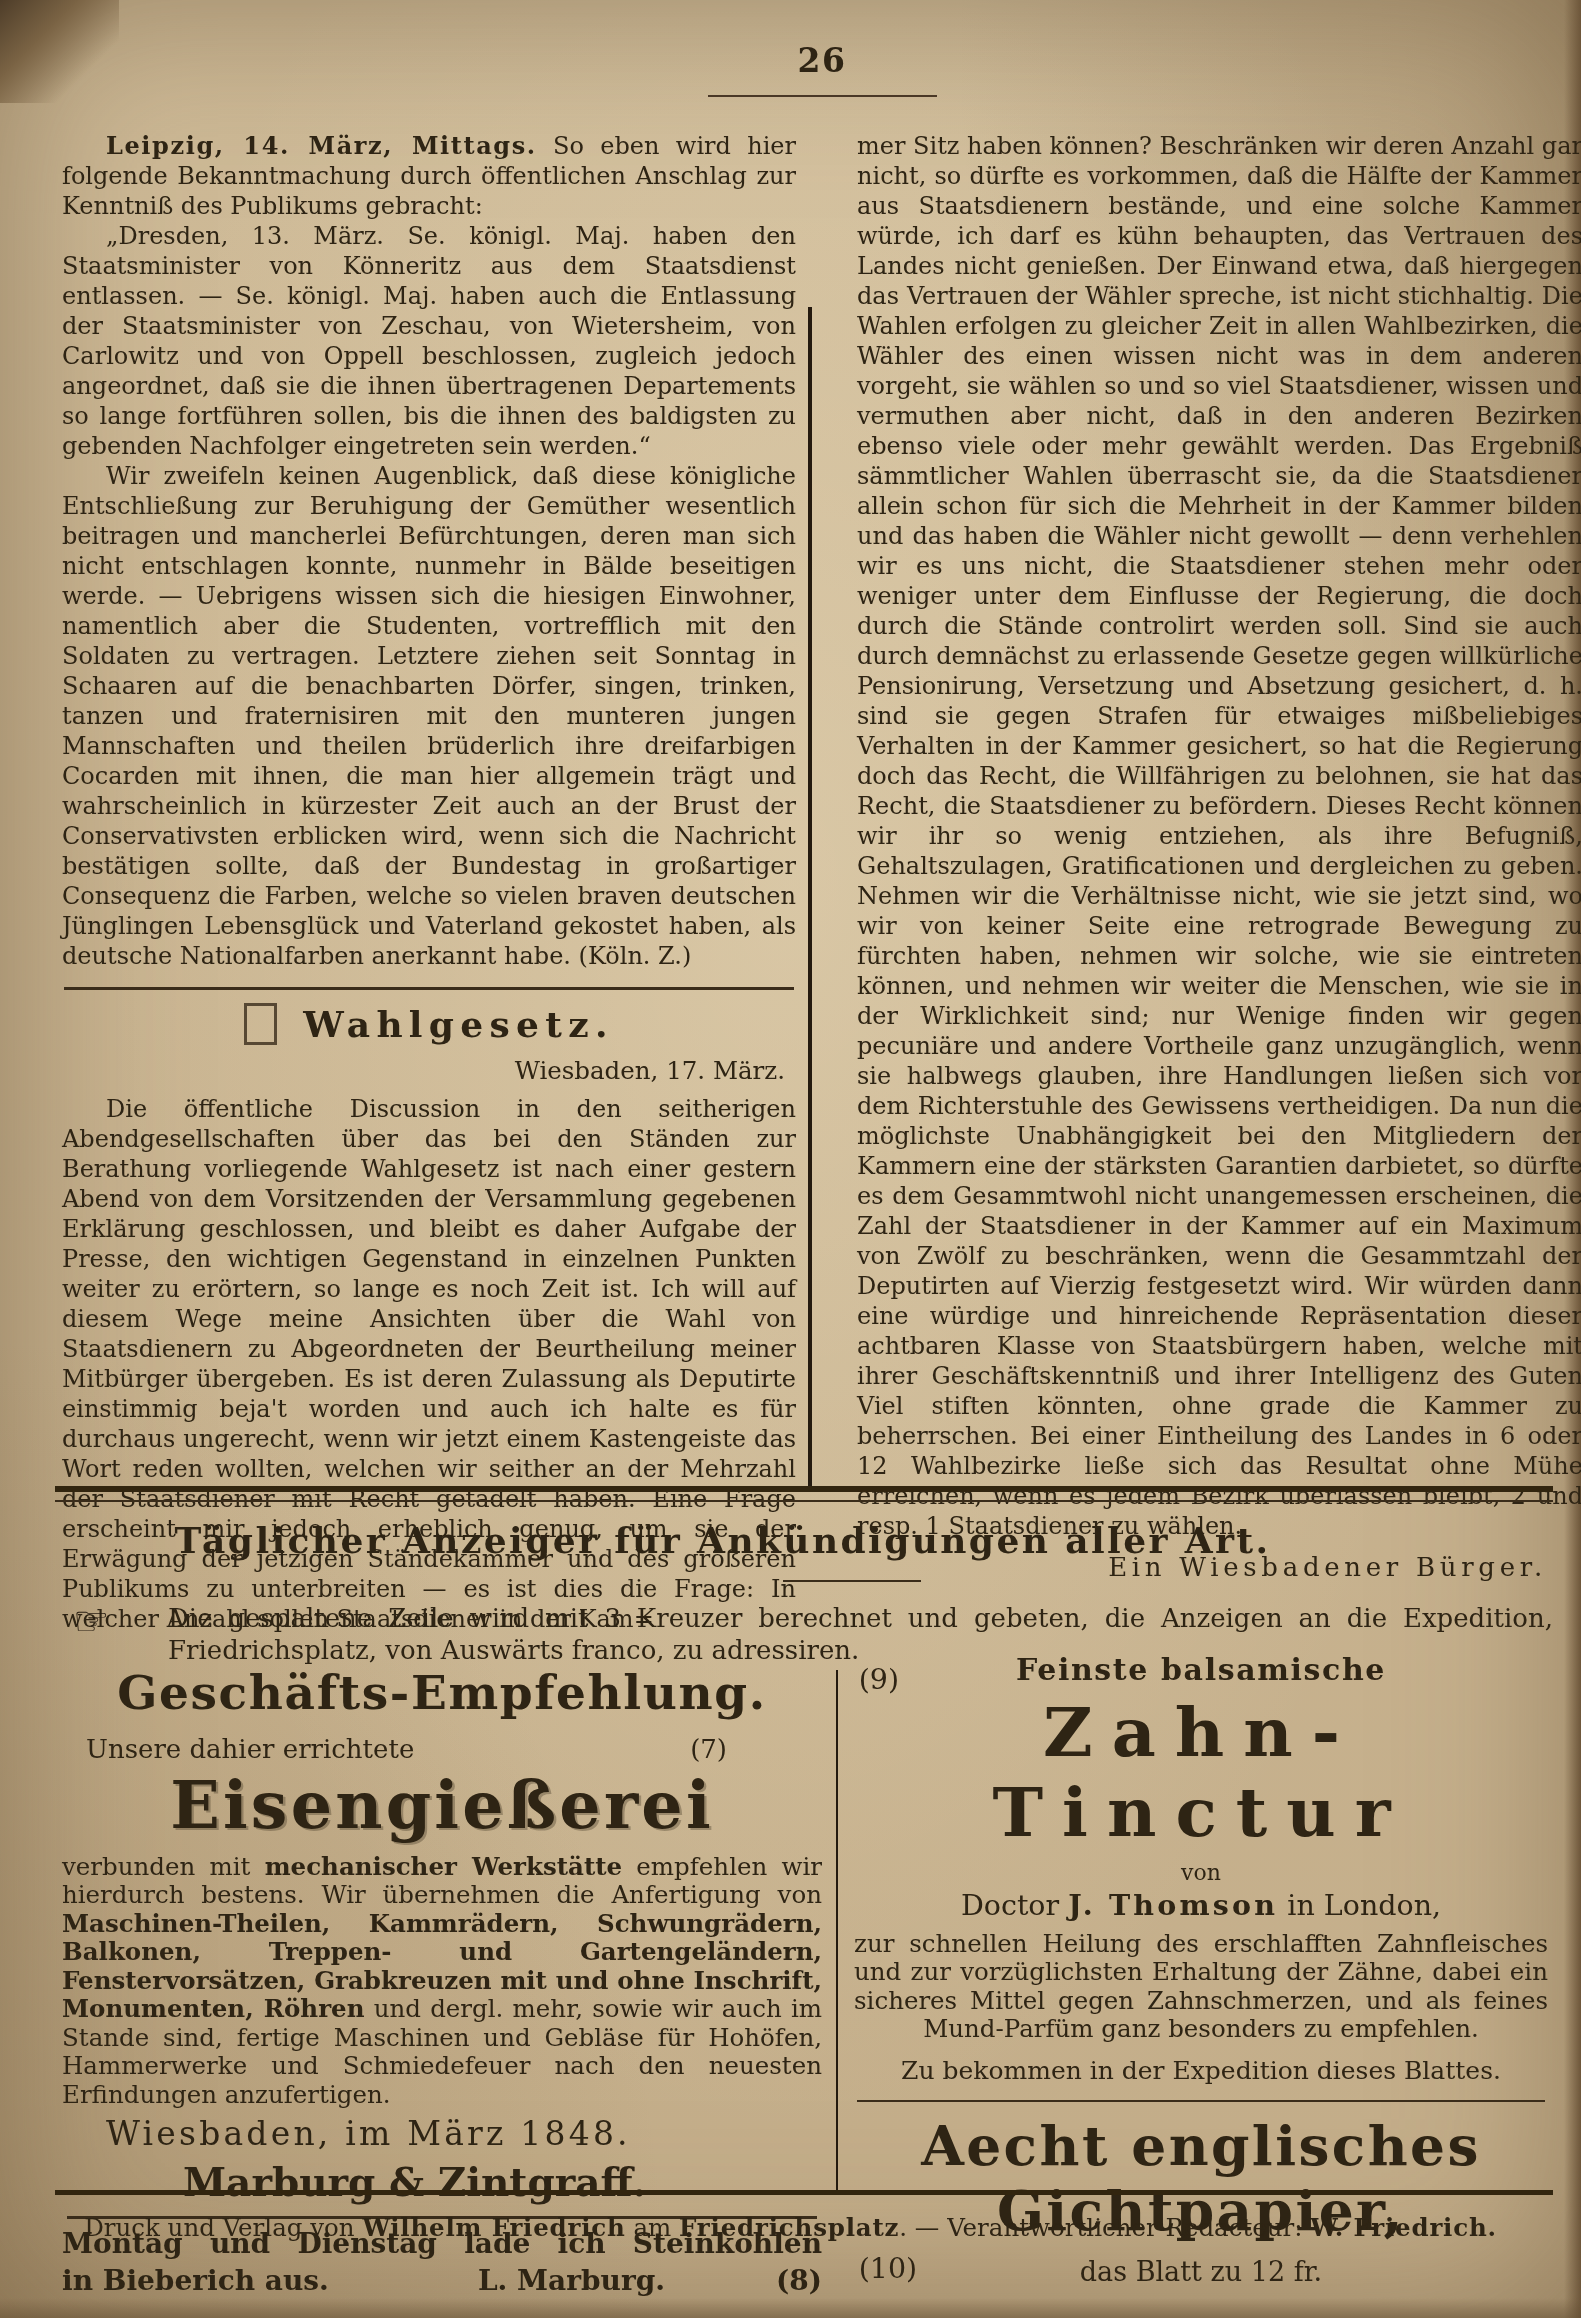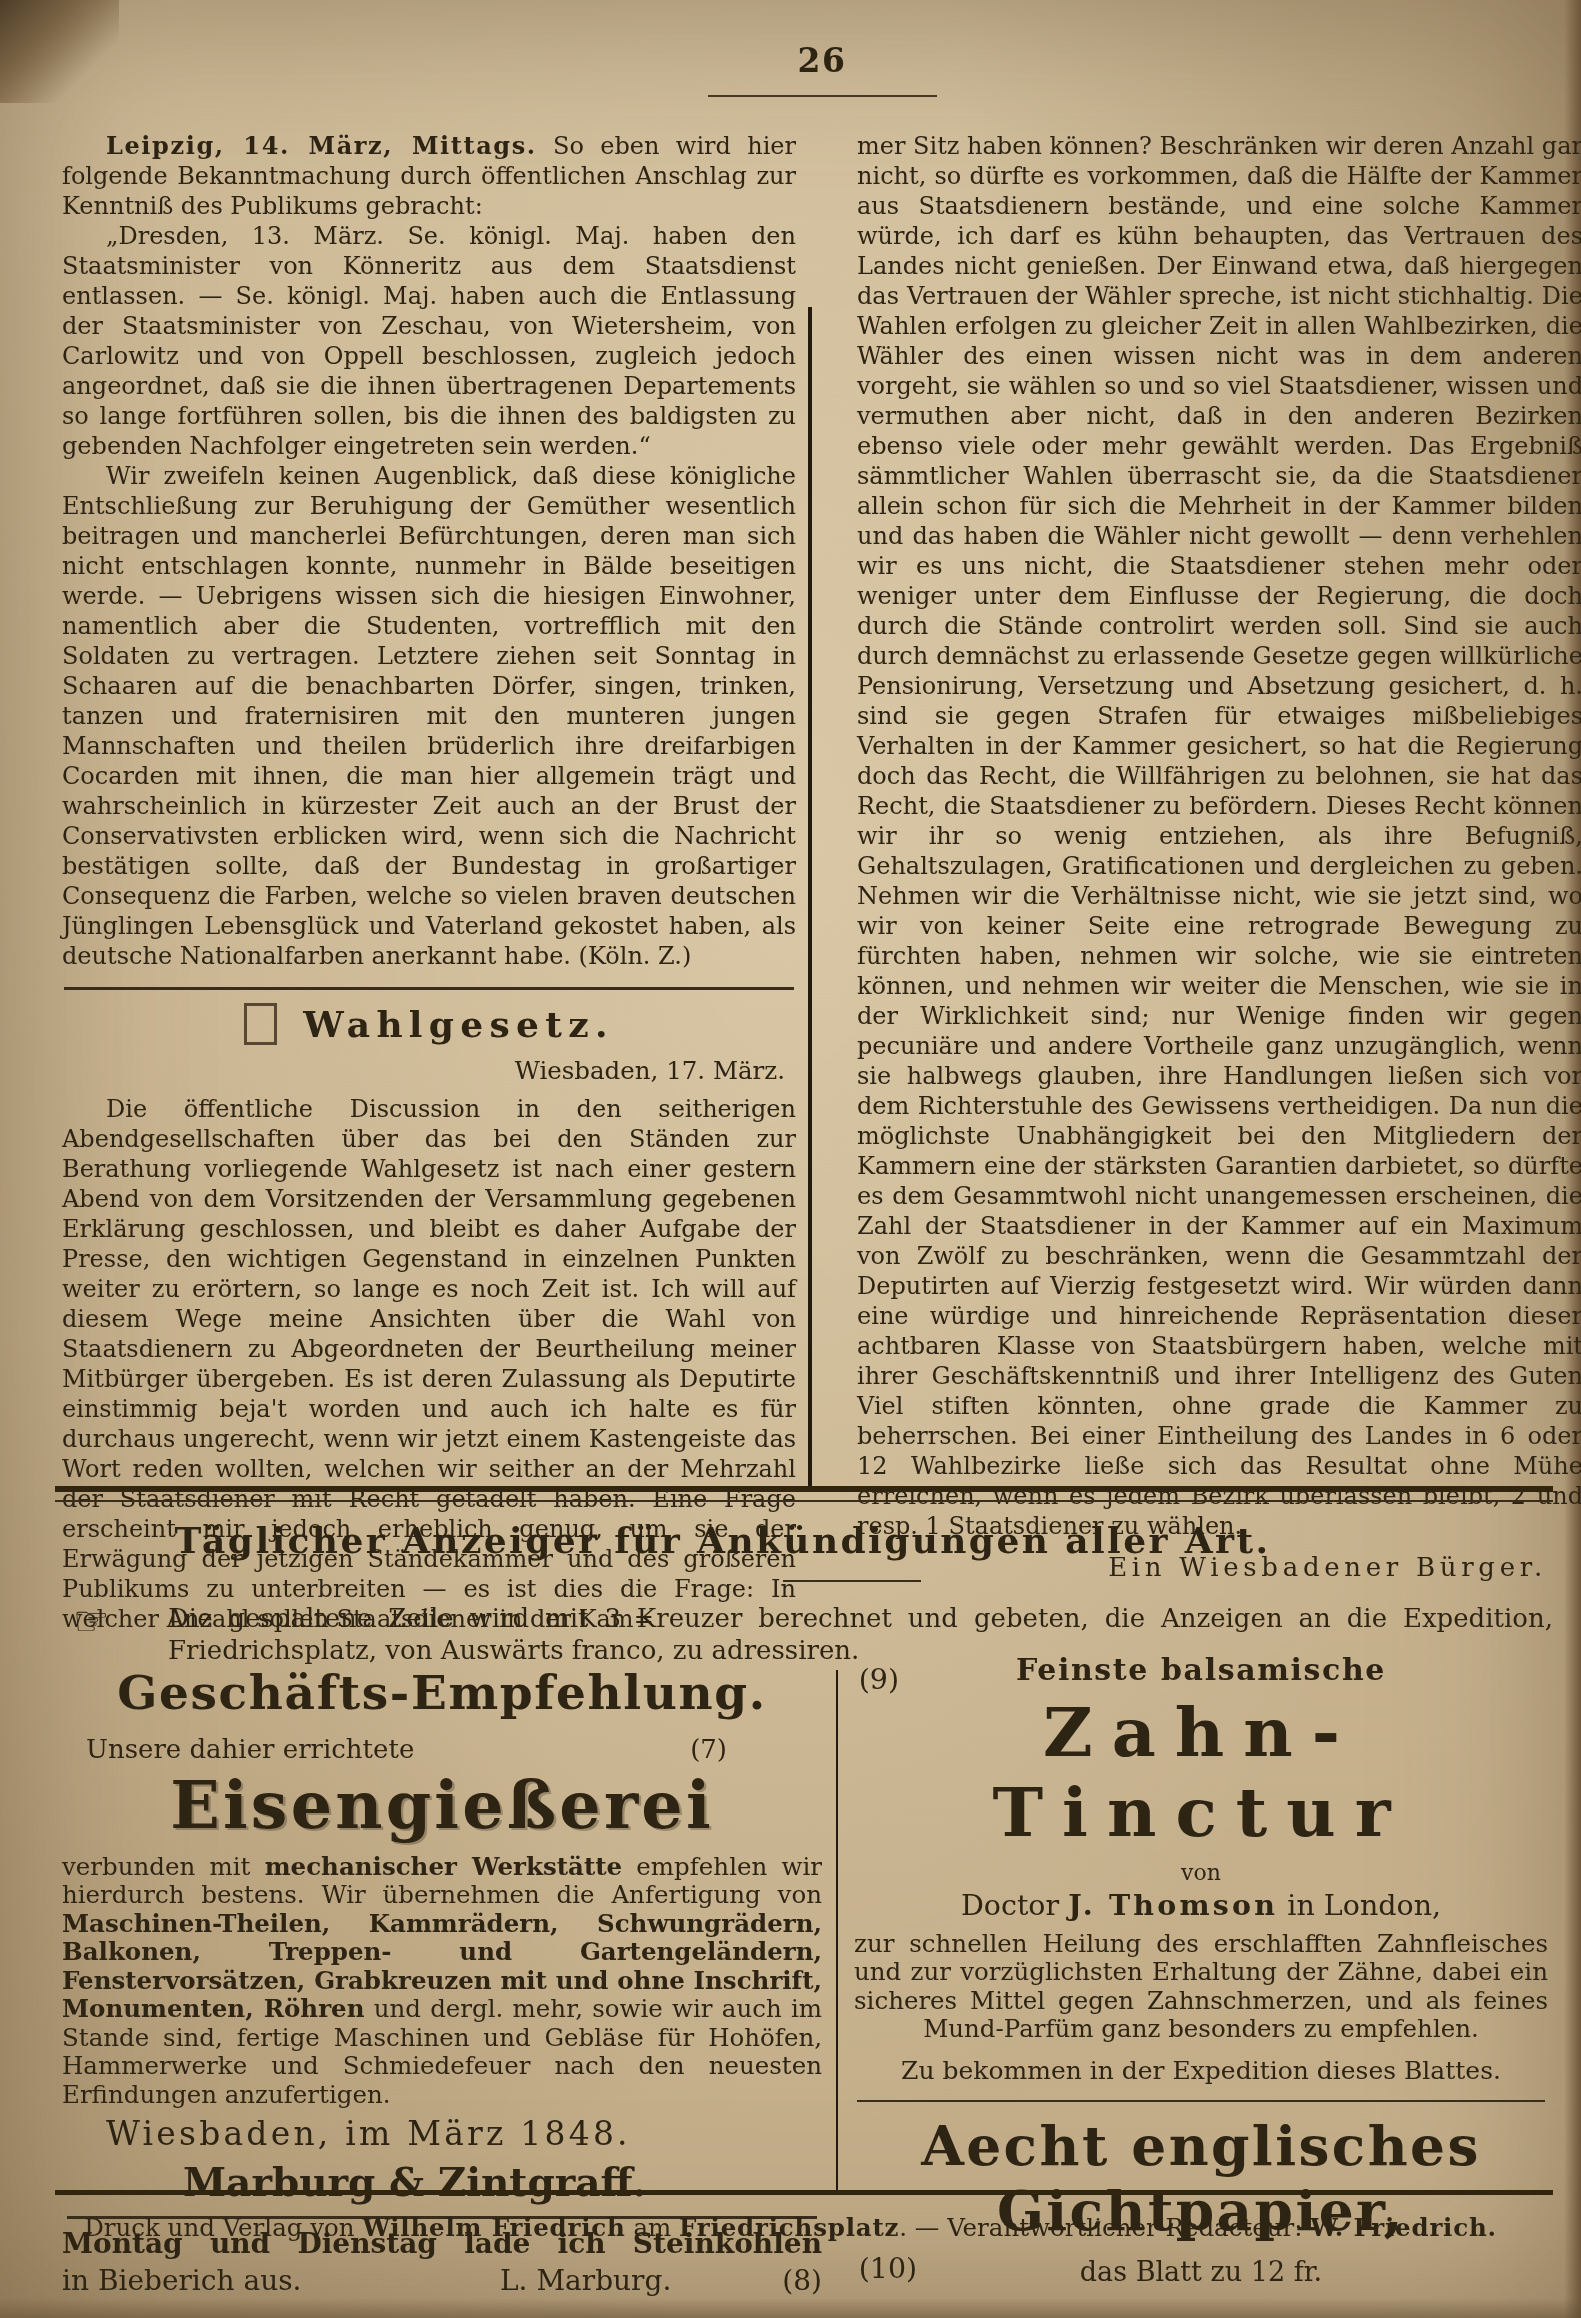--- a/index.html
+++ b/index.html
@@ -58,21 +58,21 @@
   .ad-heading{text-align:center;font-size:47px;font-weight:bold;letter-spacing:1.6px;}
   .ad-introrow{position:relative;margin-top:14.2px;font-size:26px;padding-left:24px;}
   .adnum{position:absolute;right:95px;top:0;}
   .ad-big{text-align:center;font-size:65px;font-weight:bold;letter-spacing:3.2px;margin:3.2px 0 9.5px 0;
     text-shadow:2.4px 2.4px 0 rgba(46,36,20,0.30);}
   .ad-body{margin:0;font-size:24.5px;line-height:28.5px;text-align:justify;}
   .ad-date{font-size:33px;margin-top:4.7px;text-indent:44px;letter-spacing:3.2px;}
   .ad-sign{text-align:center;padding-right:55px;font-size:39px;font-weight:bold;margin-top:6.3px;}
   .ad-rule{height:2.4px;background:#3a2c1a;margin:11px 4.7px 8px 4.7px;}
   .coal-line1{font-size:28px;font-weight:bold;text-align:justify;-moz-text-align-last:justify;text-align-last:justify;}
-  .coal-line2{display:flex;justify-content:space-between;font-size:28px;font-weight:normal;margin-top:4.7px;}
+  .coal-line2{display:flex;justify-content:space-between;font-size:28px;font-weight:bold;margin-top:4.7px;}
   .coal-line2 .coal-sign{margin-left:auto;margin-right:111px;}
 
   .ad-right{position:absolute;left:854px;top:1652px;width:694px;}
   .adnum-abs{position:absolute;left:4.7px;top:11px;font-size:28.5px;}
   .zahn-tagline{text-align:center;font-size:30px;font-weight:bold;letter-spacing:1.6px;}
   .zahn-title{text-align:center;font-size:68px;font-weight:bold;letter-spacing:19px;margin-top:4.7px;}
   .zahn-von{text-align:center;font-size:22px;margin-top:8px;}
   .zahn-doctor{text-align:center;font-size:28.5px;margin-top:3.2px;}
   .sperr2{letter-spacing:3.2px;}
   .zahn-body{margin:8px 0 0 0;font-size:24.5px;line-height:28.5px;text-align:justify;

